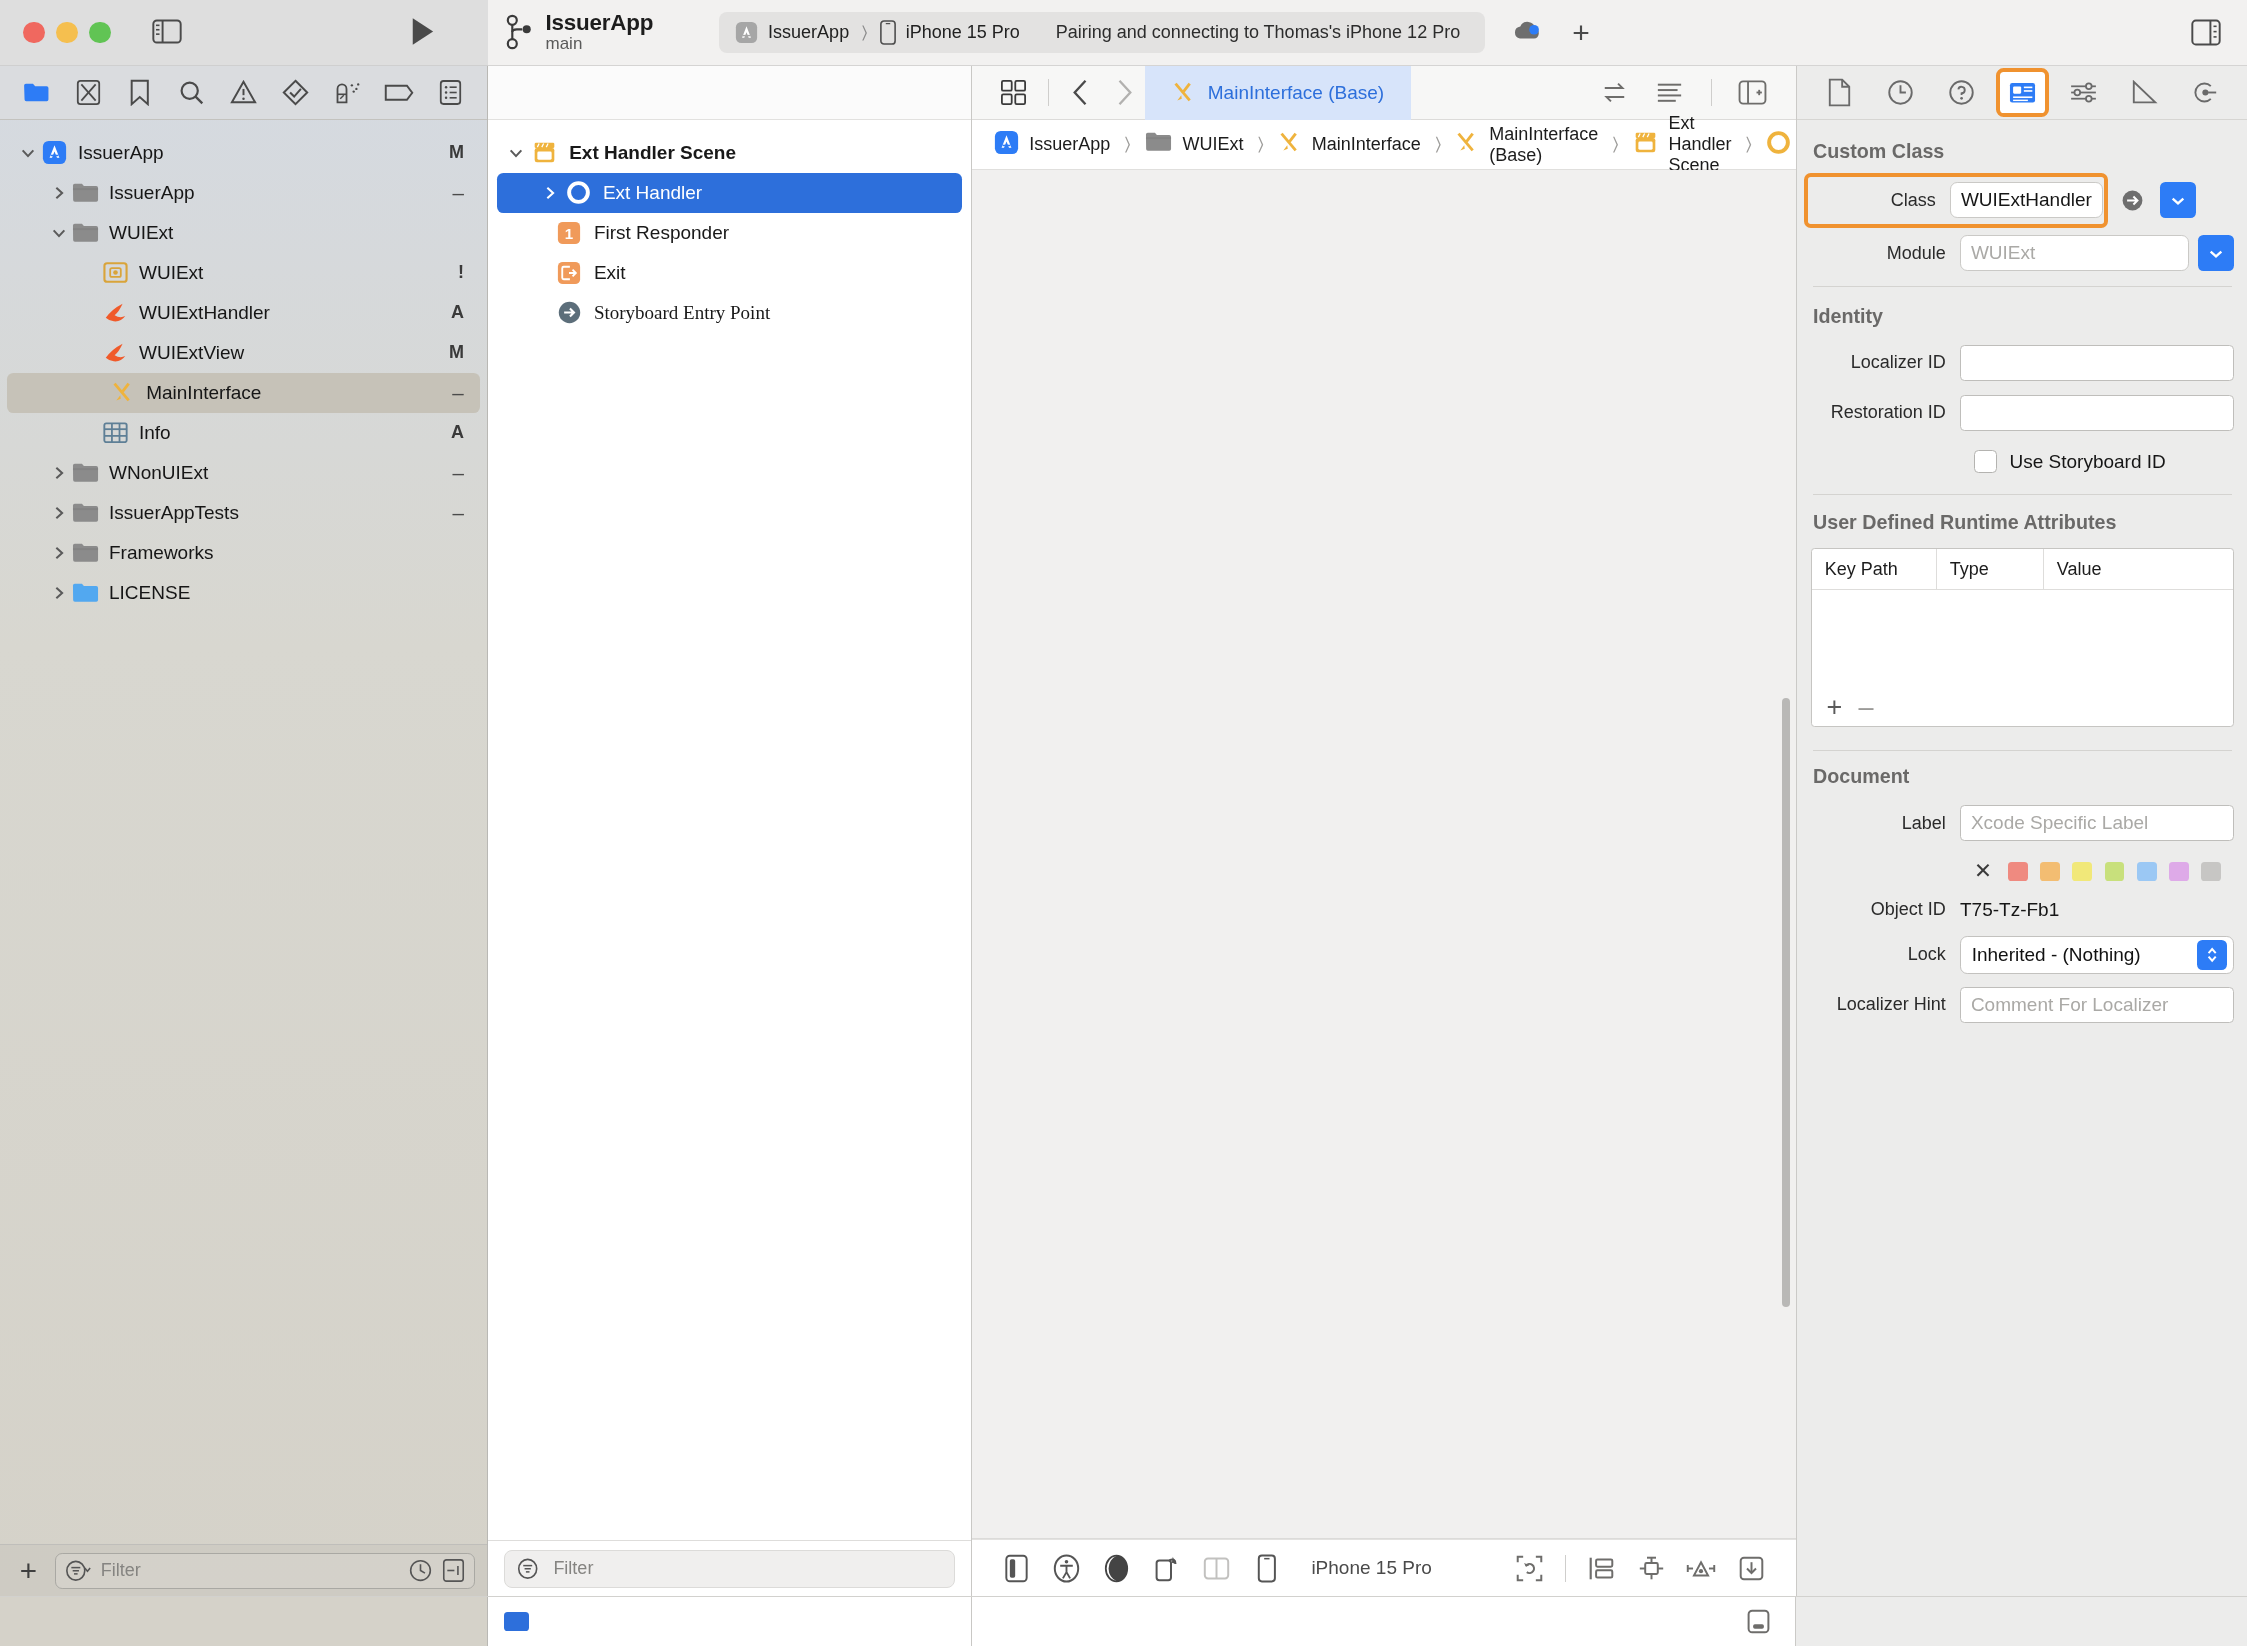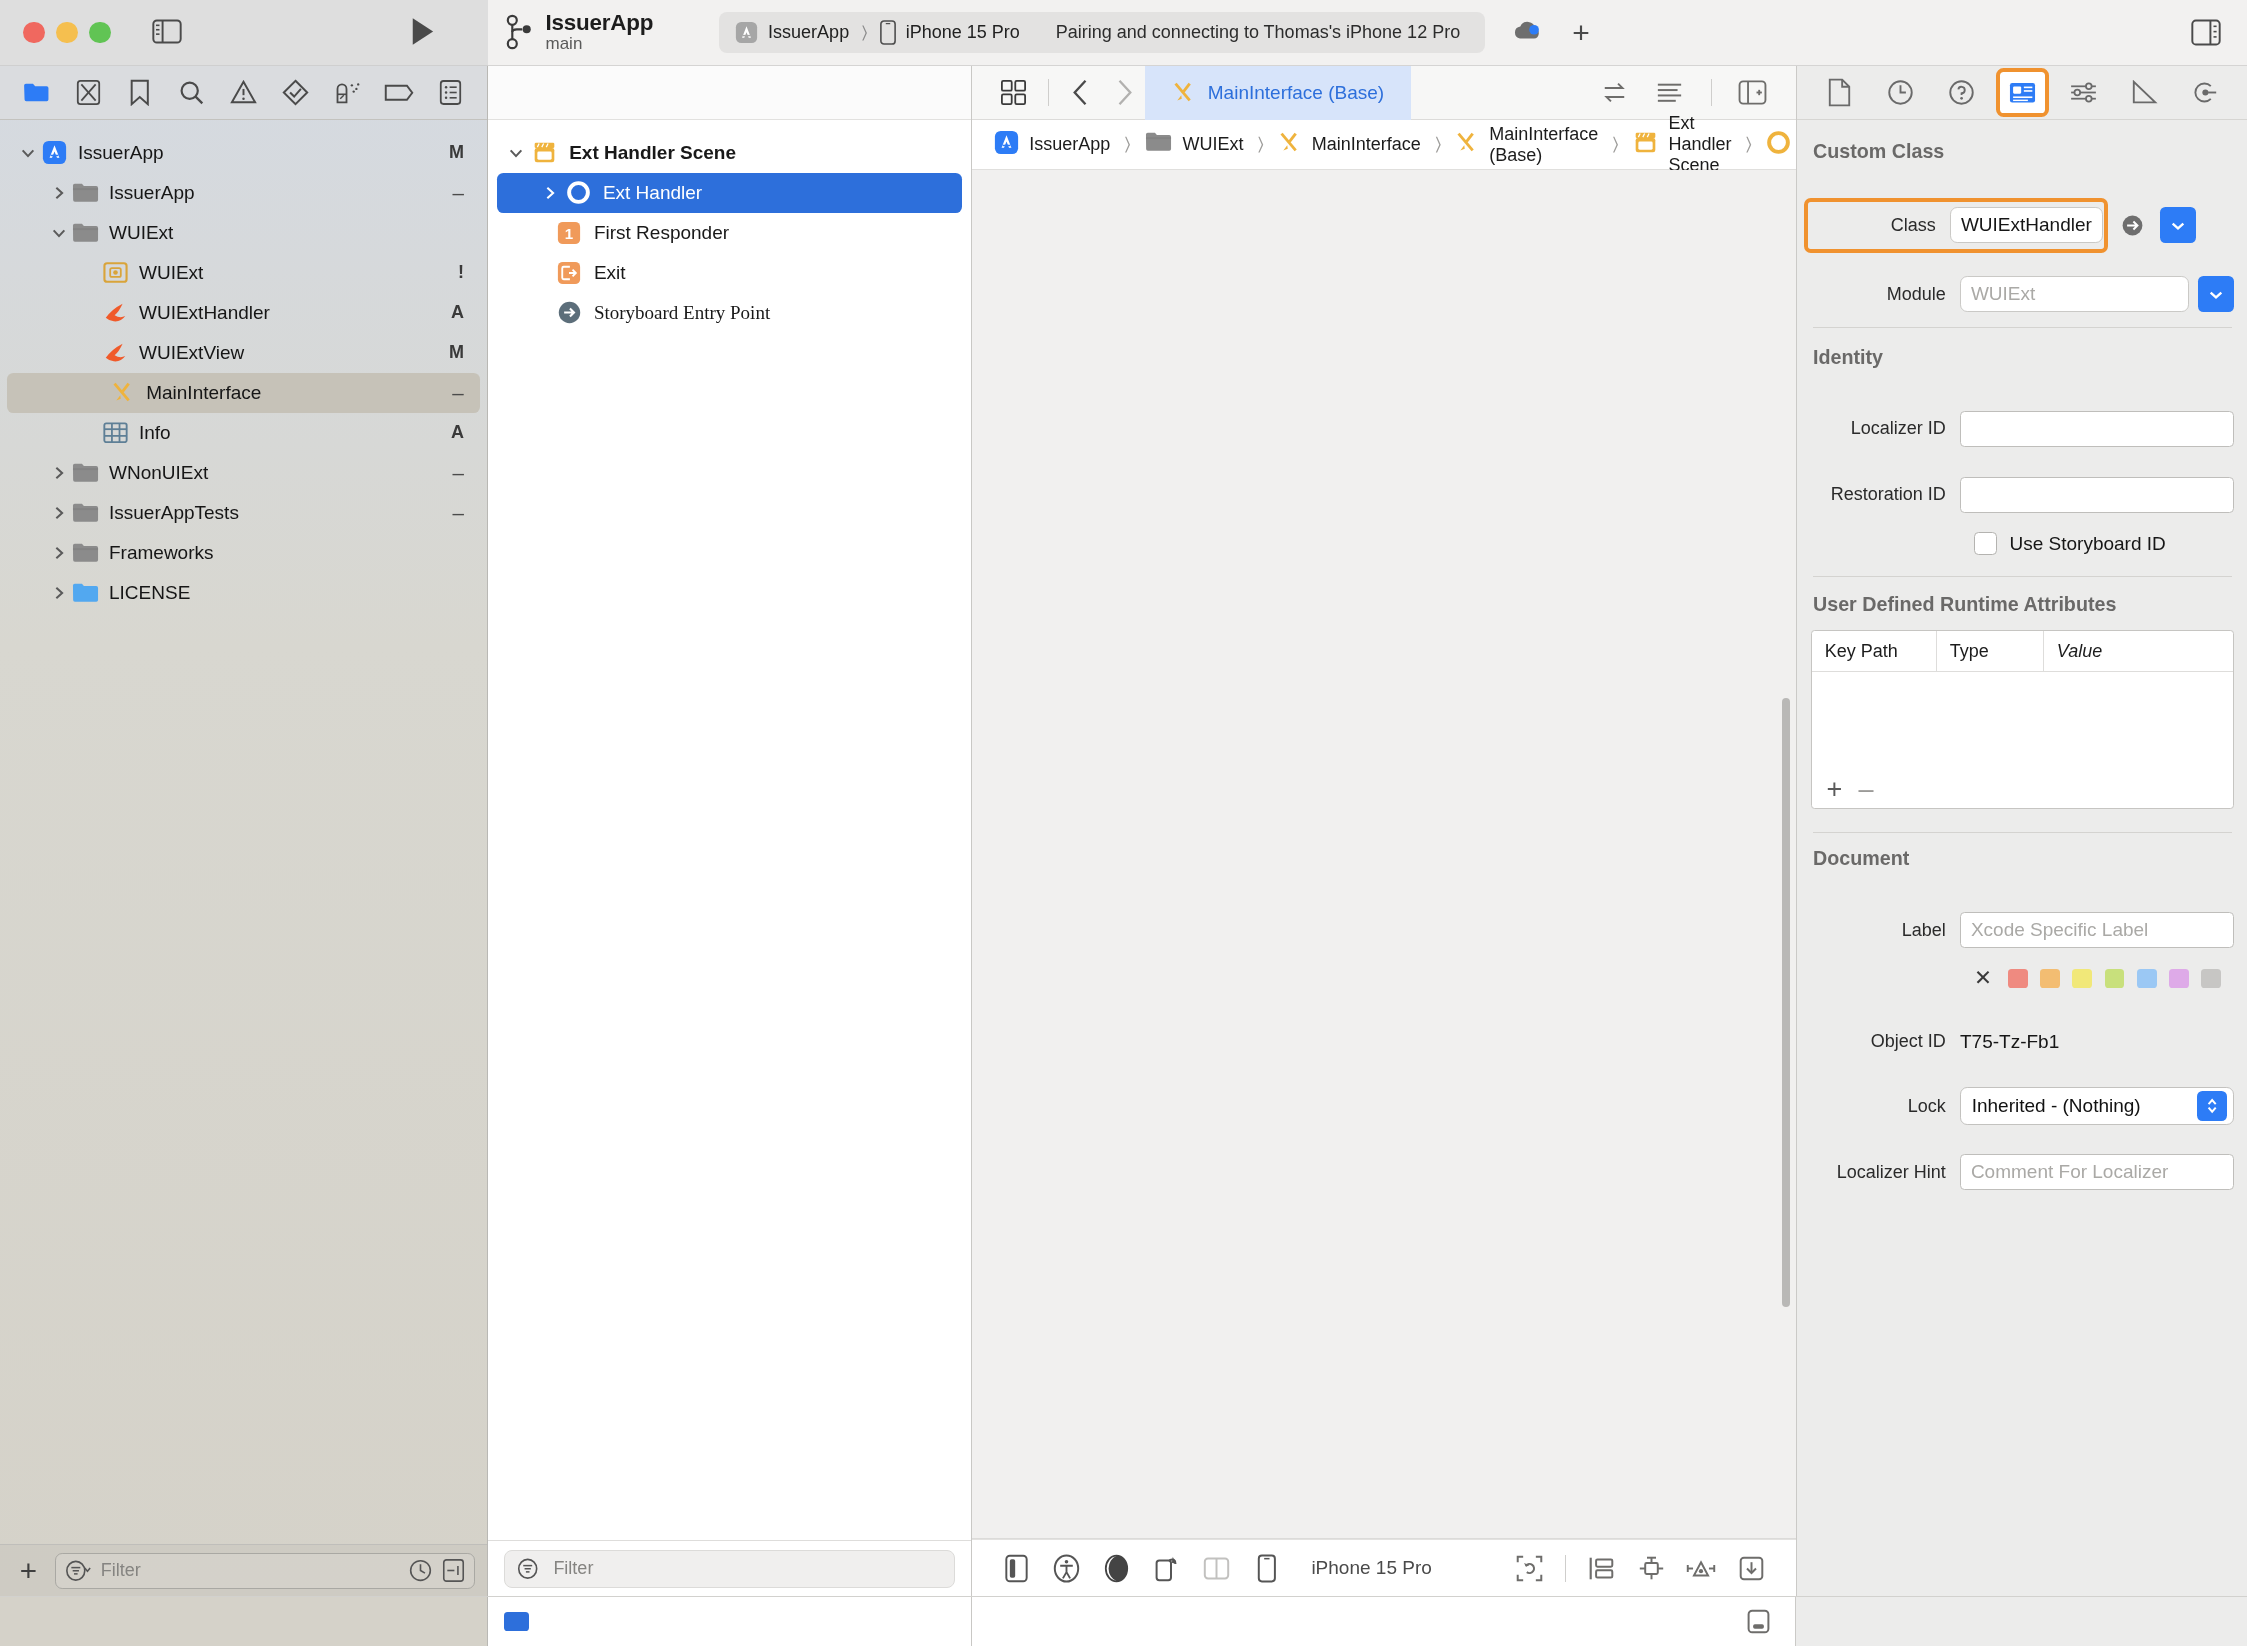--- a/index.html
+++ b/index.html
@@ -153,21 +153,21 @@
   }
   .insp-tabs {
     height: 54px; display: flex; align-items: center; justify-content: space-around;
     border-bottom: 0.9px solid #d6d5d2; padding: 0 12.5px;
   }
   .insp-tab { width: 45px; height: 41px; display: flex; align-items: center; justify-content: center; border-radius: 3.6px; }
   .insp-tab.active { background: #ffffff; }
   .insp-tab.hl { outline: 4.5px solid #f0922f; outline-offset: 0px; }
   .insp-body { flex: 1; padding: 0 0 0 0; overflow: hidden; }
   .sect-title { font-size: 19.7px; font-weight: bold; color: #6a6968; padding: 19.7px 0 14.3px 16px; }
-  .frow { display: flex; align-items: center; min-height: 41px; padding: 0 14.3px 0 0; margin-bottom: 9px; margin-top: 25px; }
+  .frow { display: flex; align-items: center; min-height: 41px; padding: 0 14.3px 0 0; margin-bottom: 9px; }
   .flabel { width: 163px; text-align: right; font-size: 18px; color: #2a2a2a; padding-right: 14.3px; flex: 0 0 163px; }
   .finput {
     flex: 1; height: 36px; background: #fff; border: 0.9px solid #bfbebb; border-radius: 4.5px;
     display: flex; align-items: center; padding: 0 9.9px; font-size: 19px; color: #161616;
   }
   .finput.ph { color: #aaa9a6; }
   .finput.rounded { border-radius: 7.2px; border-color: #cac9c6; }
   .step-btn {
     width: 36px; height: 36px; background: #2d7cf6; border-radius: 5.4px;
     display: flex; align-items: center; justify-content: center; color: #fff;
@@ -185,21 +185,21 @@
   }
 
   .udra-table {
     margin: 0 14.3px 0 14.3px; background: #fff; border: 0.9px solid #c6c5c2; border-radius: 3.6px;
     height: 179px; display: flex; flex-direction: column;
   }
   .udra-head { display: flex; height: 41px; border-bottom: 0.9px solid #dedddb; }
   .udra-th { font-size: 18px; color: #1c1c1c; display: flex; align-items: center; padding-left: 12.5px; }
   .udra-th.kp { width: 125px; border-right: 0.9px solid #dedddb; }
   .udra-th.ty { width: 107px; border-right: 0.9px solid #dedddb; }
-  .udra-th.vl { flex: 1; font-style: italic; }
+  .udra-th.vl { flex: 1; }
   .udra-body { flex: 1; }
   .udra-foot { height: 38px; display: flex; align-items: center; gap: 16px; padding-left: 14.3px; }
   .udra-btn { font-size: 27px; color: #5a5a5a; font-weight: 300; line-height: 1; }
   .udra-btn.minus { color: #9b9a98; }
 
   .color-swatches { display: flex; align-items: center; gap: 12.5px; padding-left: 177px; min-height: 38px; }
   .sw { width: 19.7px; height: 19.7px; border-radius: 3.6px; }
   .sw-x { font-size: 21.5px; color: #3a3a3a; line-height: 1; margin-right: 3.6px; }
   .objid { font-size: 19px; color: #161616; }
   .selrow {

